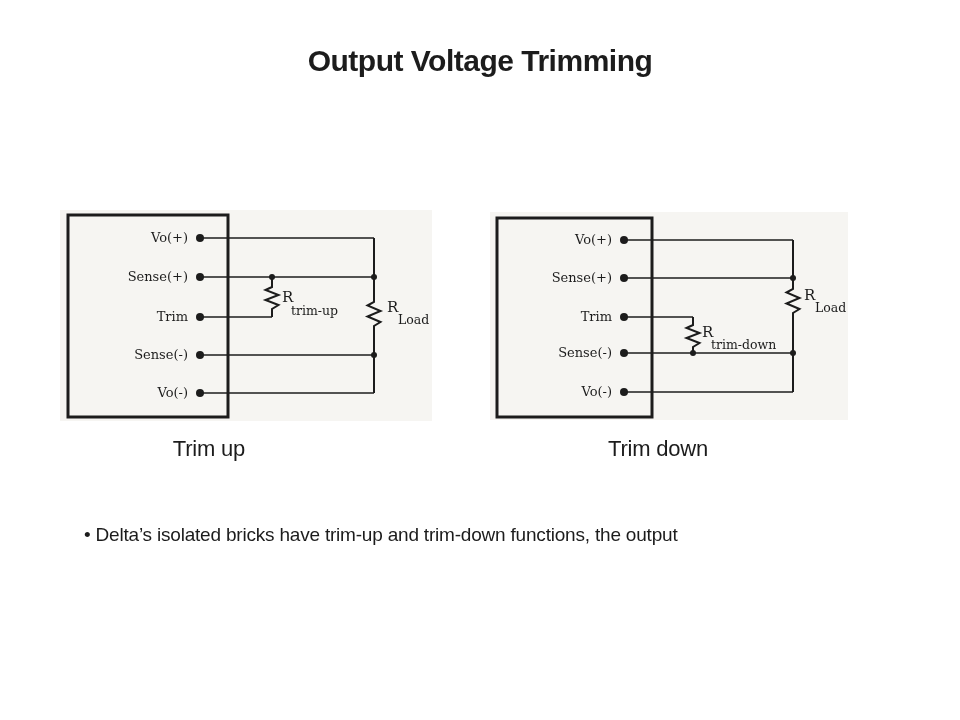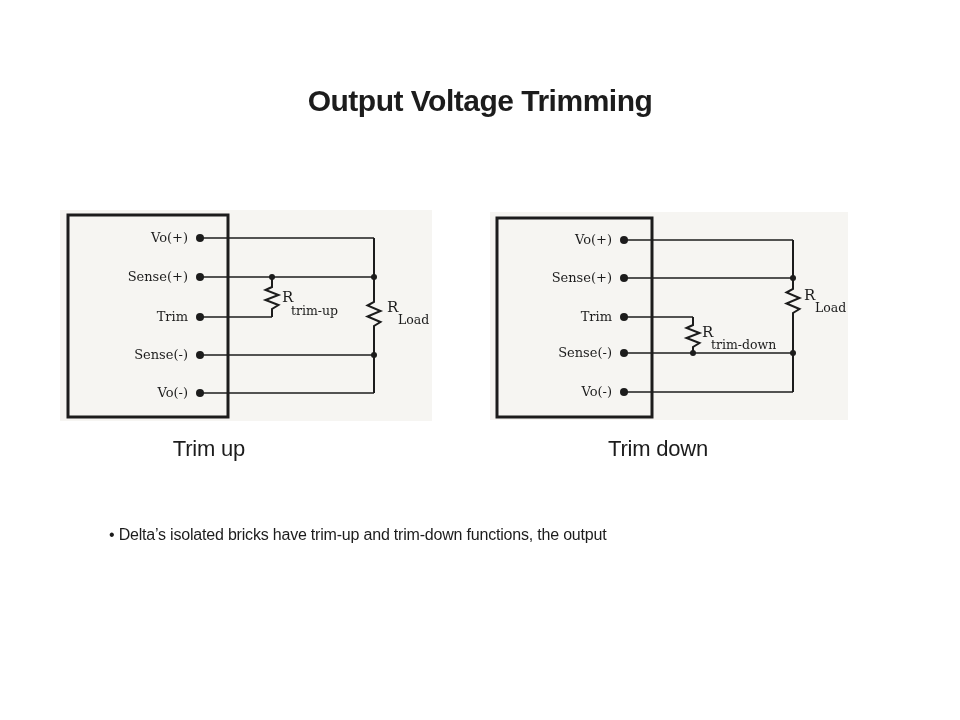--- a/index.html
+++ b/index.html
@@ -9,35 +9,34 @@
     font-family:"Liberation Sans",sans-serif;
     color:var(--ink,#1c1c1c);
     position:relative;overflow:hidden;
   }
   .slide{position:absolute;inset:0;}
   .title{
     position:absolute;left:0;top:44px;width:960px;
     text-align:center;
     font-size:30px;font-weight:bold;letter-spacing:-0.5px;
     color:var(--ink,#1c1c1c);
-    margin-top:40px;
   }
   .diagram{position:absolute;}
   .diagram-left{left:60px;top:210px;}
   .diagram-right{left:490px;top:212px;}
   .caption{
     position:absolute;top:436px;width:150px;
     text-align:center;font-size:22px;letter-spacing:-0.2px;
     color:var(--ink,#1c1c1c);
   }
   .caption-left{left:134px;}
   .caption-right{left:583px;}
   .bullet{
-    position:absolute;left:109px;top:521px;width:800px;
-    font-size:16px;line-height:28px;letter-spacing:-0.2px;
+    position:absolute;left:84px;top:521px;width:800px;
+    font-size:19px;line-height:28px;letter-spacing:-0.2px;
     color:var(--ink,#1c1c1c);
   }
   
   .paper{fill:var(--paper,#f6f5f2);}
   .boxline{fill:none;stroke:var(--ink,#1c1c1c);stroke-width:3;}
   .wire{fill:none;stroke:var(--ink,#1c1c1c);stroke-width:1.6;}
   .res{fill:none;stroke:var(--ink,#1c1c1c);stroke-width:2;stroke-linejoin:miter;}
   .pin-dot{fill:var(--ink,#1c1c1c);}
   .jct-dot{fill:var(--ink,#1c1c1c);}
   .pin-label{font-family:"DejaVu Serif",serif;font-size:13px;fill:var(--ink,#1c1c1c);}

